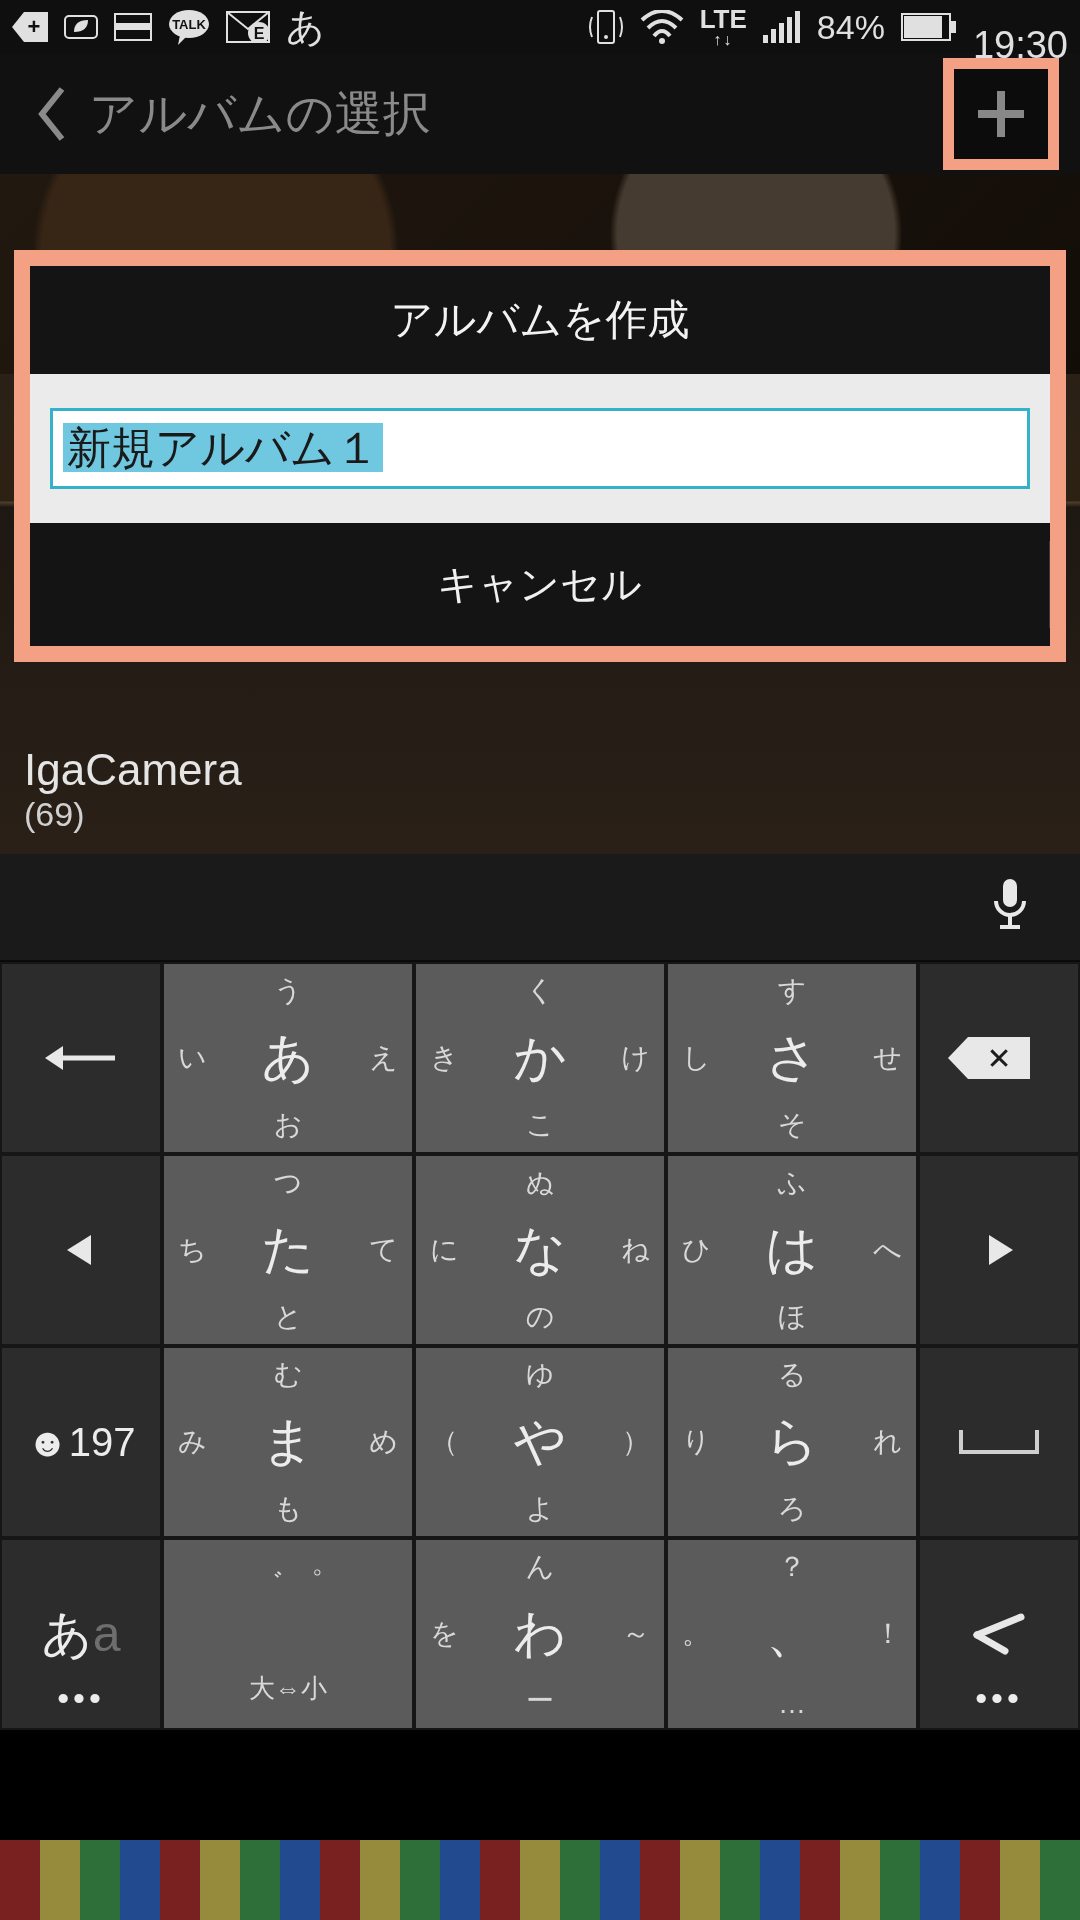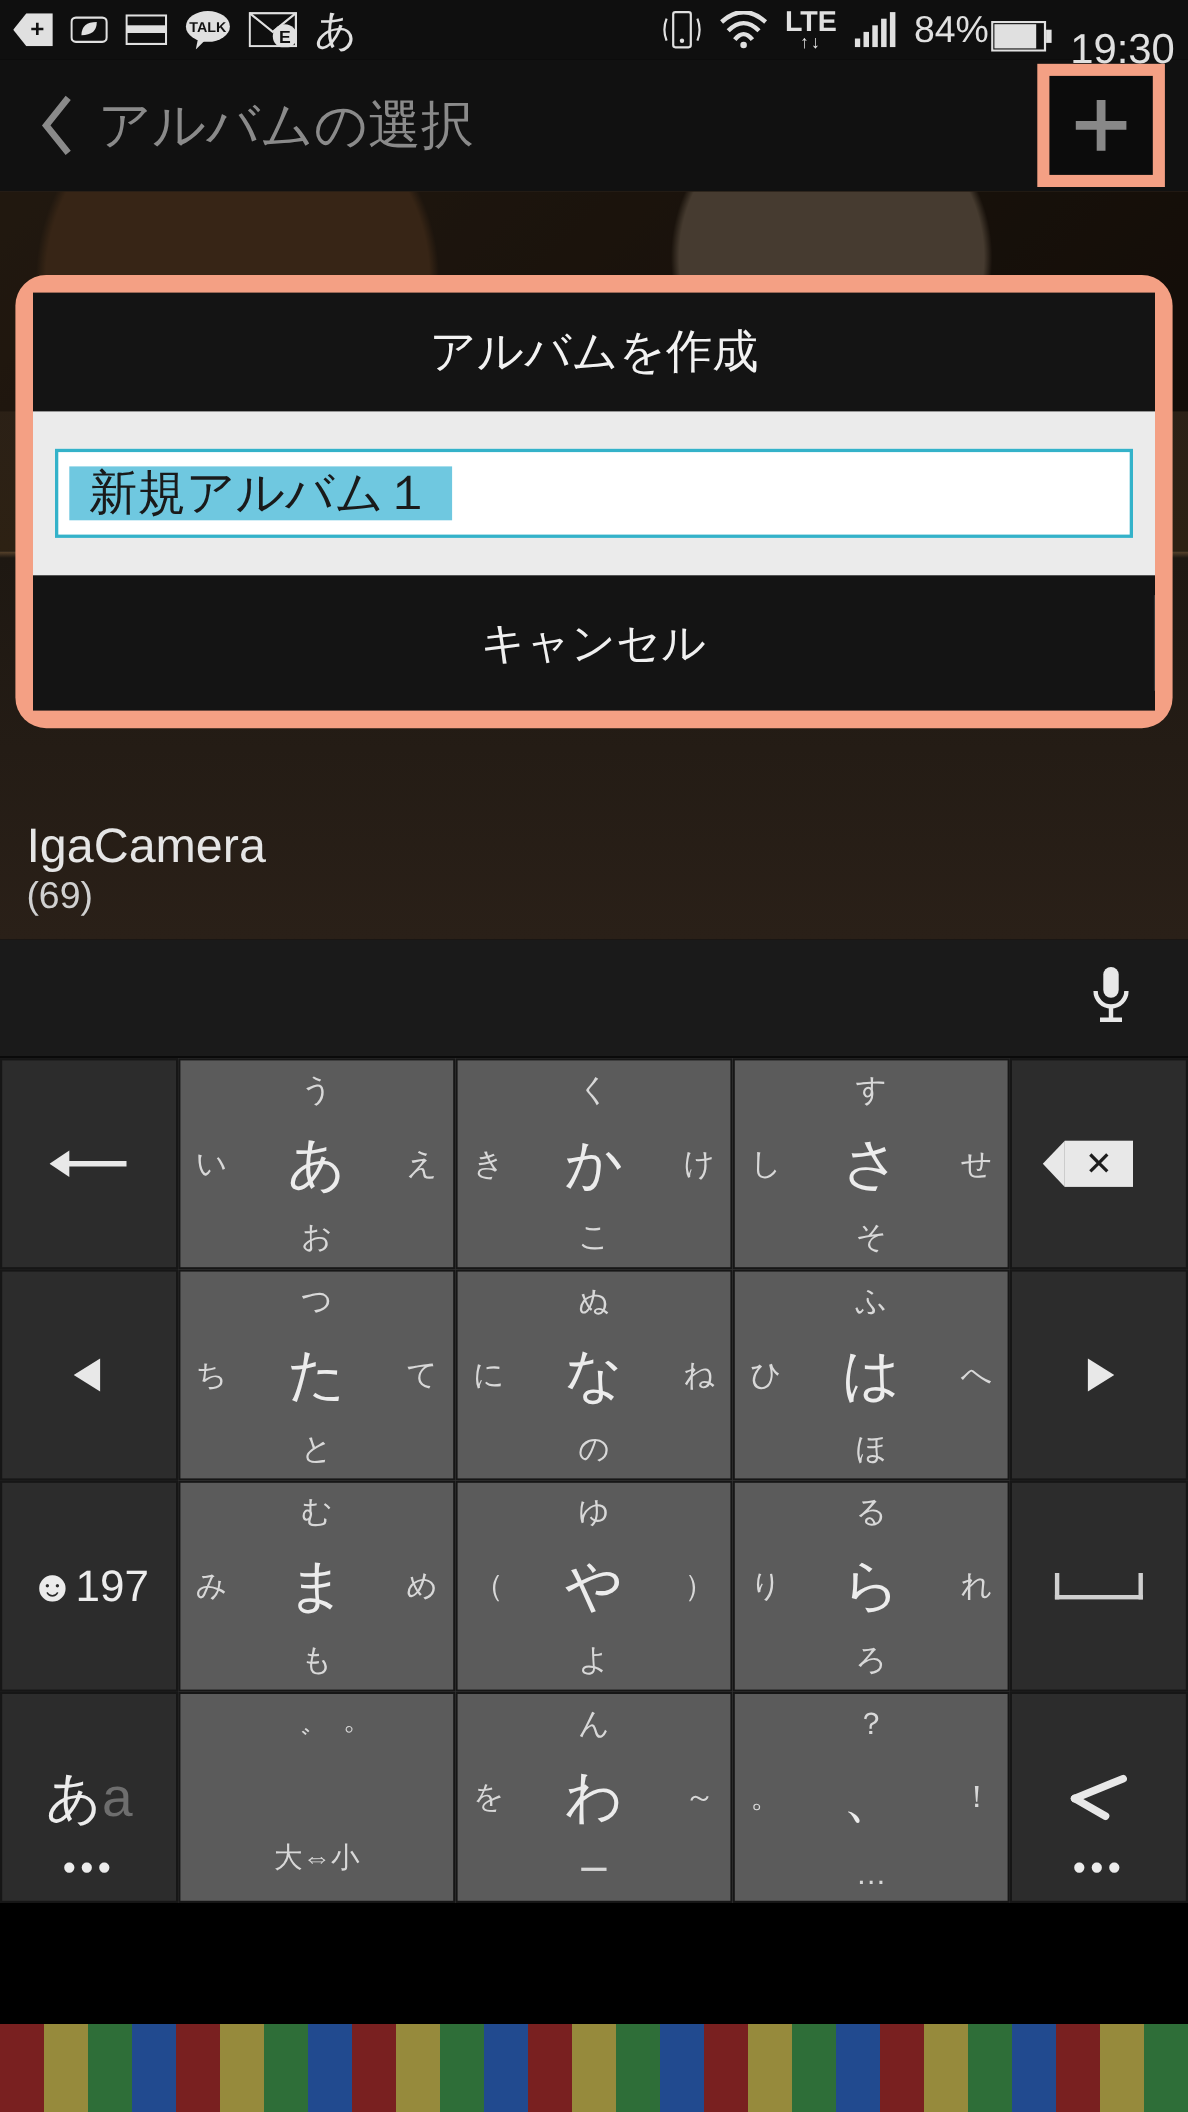--- a/index.html
+++ b/index.html
@@ -3,41 +3,41 @@
 <meta charset="utf-8">
 <style>
   * { box-sizing: border-box; margin: 0; padding: 0; }
   html, body { width: 1080px; height: 1920px; font-family: sans-serif; background: #000; overflow: hidden; }
   
   .statusbar { height: 54px; background: #0f0f0f; display: flex; align-items: center; color: #e0e0e0; font-size: 34px; padding: 0 12px; justify-content: space-between; }
   .status-left, .status-right { display: flex; align-items: center; gap: 16px; }
   .status-ico { display: inline-flex; align-items: center; justify-content: center; }
   .lte { font-weight: bold; font-size: 26px; line-height: 1; text-align: center; }
   .lte small { display:block; font-size: 16px; letter-spacing: 2px; }
-  .batt { display:flex; align-items:flex-end; gap:2px; }
+  .batt { display:flex; align-items:center; gap:16px; }
   
   .appheader { height: 120px; background: #111; display:flex; align-items:center; padding: 0 21px; }
   .back-chevron { width: 60px; height: 80px; display:flex; align-items:center; justify-content:center; }
   .appheader .title { color:#8a8a8a; font-size: 48px; margin-left: 8px; flex:1; }
   .addbtn-box { width: 116px; height: 112px; background:#f4a084; display:flex; align-items:center; justify-content:center; }
   .addbtn-inner { width: 94px; height: 90px; background:#0c0c0c; display:flex; align-items:center; justify-content:center; }
   
   .content { position: relative; height: 680px; background: linear-gradient(180deg,#3b2e22 0%, #2a2018 15%, #47331f 16%, #ffffff 16.2%, #ffffff 16.5%, #2a2018 17%, #2d2113 48%, #1e1812 48.1%, #55402a 48.2%, #1e1812 49%, #2a2018 100%); overflow:hidden; }
   .photo1 { position:absolute; top:0; left:0; right:0; height:200px; background: radial-gradient(circle at 20% 40%, #7a5230 0 20%, transparent 21%), radial-gradient(circle at 70% 30%, #9c846a 0 18%, transparent 19%), linear-gradient(135deg,#4a3622,#2a1d12); filter: brightness(.45); }
   .photo2 { position:absolute; bottom:0; left:0; right:0; height:80px; background: repeating-linear-gradient(90deg,#b82a2a 0 40px,#d8c64a 40px 80px,#3aa04a 80px 120px,#2a6ad8 120px 160px); filter: brightness(.7) saturate(.9); }
   .albumlabel { position:absolute; bottom: 20px; left: 24px; color:#e5e5e5; }
   .albumlabel .name { font-size: 44px; font-weight: 500; }
   .albumlabel .cnt { font-size: 34px; color:#d0d0d0; }
   
-  .dialog-hl { position:absolute; top: 76px; left: 14px; right: 14px; background:#f4a084; padding: 16px; border-radius: 28px; }
+  .dialog-hl { position:absolute; top: 76px; left: 14px; right: 14px; background:#f4a084; padding: 16px; }
   .dialog { background:#141414; }
   .dlg-title { color:#f2f2f2; font-size: 42px; text-align:center; padding: 26px 0; }
   .dlg-body { background:#ebebeb; padding: 34px 20px; }
   .dlg-input-wrap { border: 3px solid #34b2c9; background:#fff; padding: 8px 10px; }
-  .dlg-sel { display:inline; background:#6fc8e0; color:#1a1a1a; font-size: 44px; padding: 0 18px; }
+  .dlg-sel { display:inline; background:#6fc8e0; color:#1a1a1a; font-size: 44px; padding: 0 4px; }
   .dlg-btns { display:flex; }
   .dlg-btn { flex:1; text-align:center; color:#f0f0f0; font-size: 40px; padding: 34px 0; }
   .dlg-div { width:1px; background:#3a3a3a; margin: 18px 0; }
   
   .suggestbar { height: 108px; background:#1a1a1a; display:flex; align-items:center; justify-content:flex-end; padding: 0 50px; border-bottom: 2px solid #0a0a0a; }
   
   .keyboard { background:#222; }
   .krow { display:flex; }
   .kbtn { border: 2px solid #161616; display:flex; align-items:center; justify-content:center; position:relative; color:#ececec; }
   .kbtn.dark { background:#2c2c2c; }

